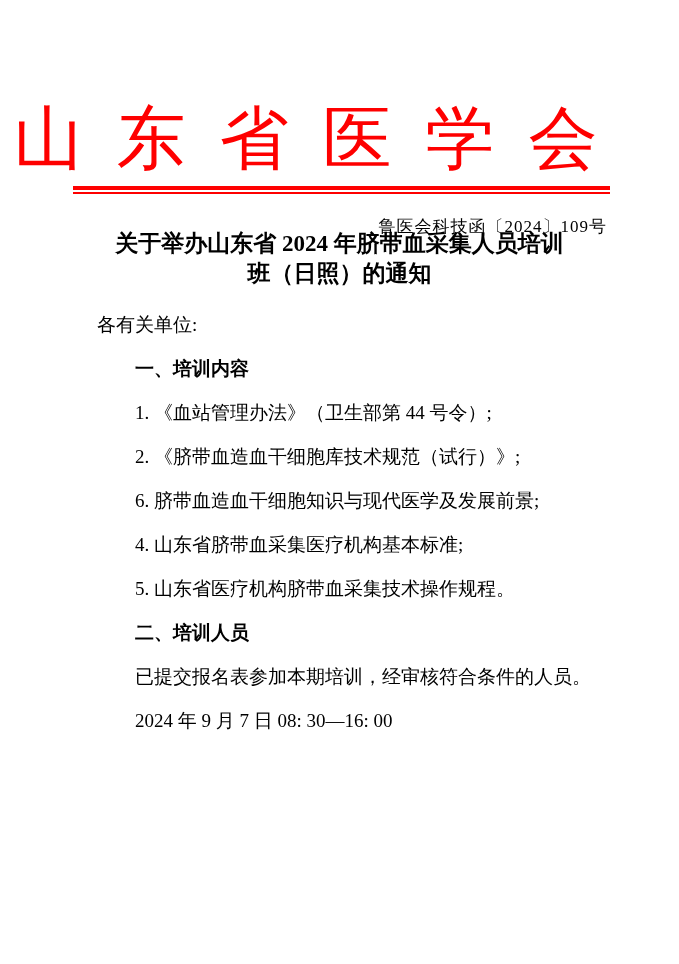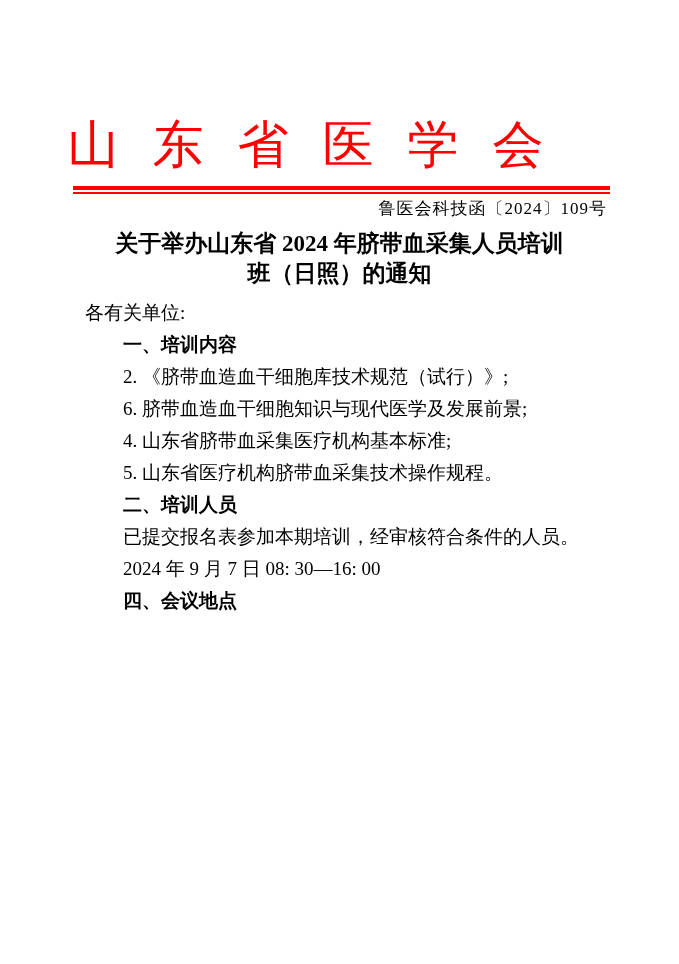--- a/index.html
+++ b/index.html
@@ -9,42 +9,42 @@
     height:964px;
     background:#ffffff;
     overflow:hidden;
     color:#000000;
     font-family:"Liberation Serif","DejaVu Serif",serif;
   }
   .banner {
     position:absolute;
     top:100px;
     left:0; right:0;
-    margin:16px;
+    margin:0;
     text-align:center;
     color:#fe0000;
-    font-size:51px;
+    font-size:69px;
     font-weight:400;
     line-height:1.15;
     letter-spacing:34px;
     padding-right:34px; 
     white-space:nowrap;
   }
   .sep {
     position:absolute;
     top:186px;
     left:73px;
     width:537px;
   }
   .sep-thick { height:4px; background:#fe0000; }
   .sep-gap   { height:2px; background:#ffffff; }
   .sep-thin  { height:2px; background:#fe0000; }
   .docnum {
     position:absolute;
-    top:199px;
+    top:217px;
     right:72px;
     font-size:17px;
     line-height:20px;
     letter-spacing:1px;
     margin-left:13px;
   }
   .title {
     position:absolute;
     top:229px;
     left:0; right:0;
@@ -56,21 +56,21 @@
   }
   .body {
     position:absolute;
     top:297px;
     left:85px;
     width:523px;
     font-size:19px;
     line-height:32px;
     text-align:justify;
   }
-  .body p { margin:0; }
+  .body p { margin:12px; }
   .salutation { text-indent:0; }
   .para, .item { text-indent:2em; }
   .heading {
     text-indent:2em;
     font-weight:bold;
     font-family:"Liberation Sans","DejaVu Sans",sans-serif;
   }
 </style>
 </head>
 <body>
@@ -91,28 +91,28 @@
     <div>关于举办山东省 2024 年脐带血采集人员培训</div>
     <div>班（日照）的通知</div>
   </div>
 
   <div class="body">
     <p class="salutation">各有关单位:</p>
 
 
     <p class="heading">一、培训内容</p>
 
+    <p class="item">1. 《血站管理办法》（卫生部第 44 号令）;</p>
     <p class="item">2. 《脐带血造血干细胞库技术规范（试行）》;</p>
     <p class="item">6. 脐带血造血干细胞知识与现代医学及发展前景;</p>
     <p class="item">4. 山东省脐带血采集医疗机构基本标准;</p>
     <p class="item">5. 山东省医疗机构脐带血采集技术操作规程。</p>
 
     <p class="heading">二、培训人员</p>
 
     <p class="item">已提交报名表参加本期培训，经审核符合条件的人员。</p>
 
 
     <p class="item">2024 年 9 月 7 日 08: 30—16: 00</p>
 
-    <p class="heading">四、会议地点</p>
   </div>
 
 </div>
 
 </body></html>

